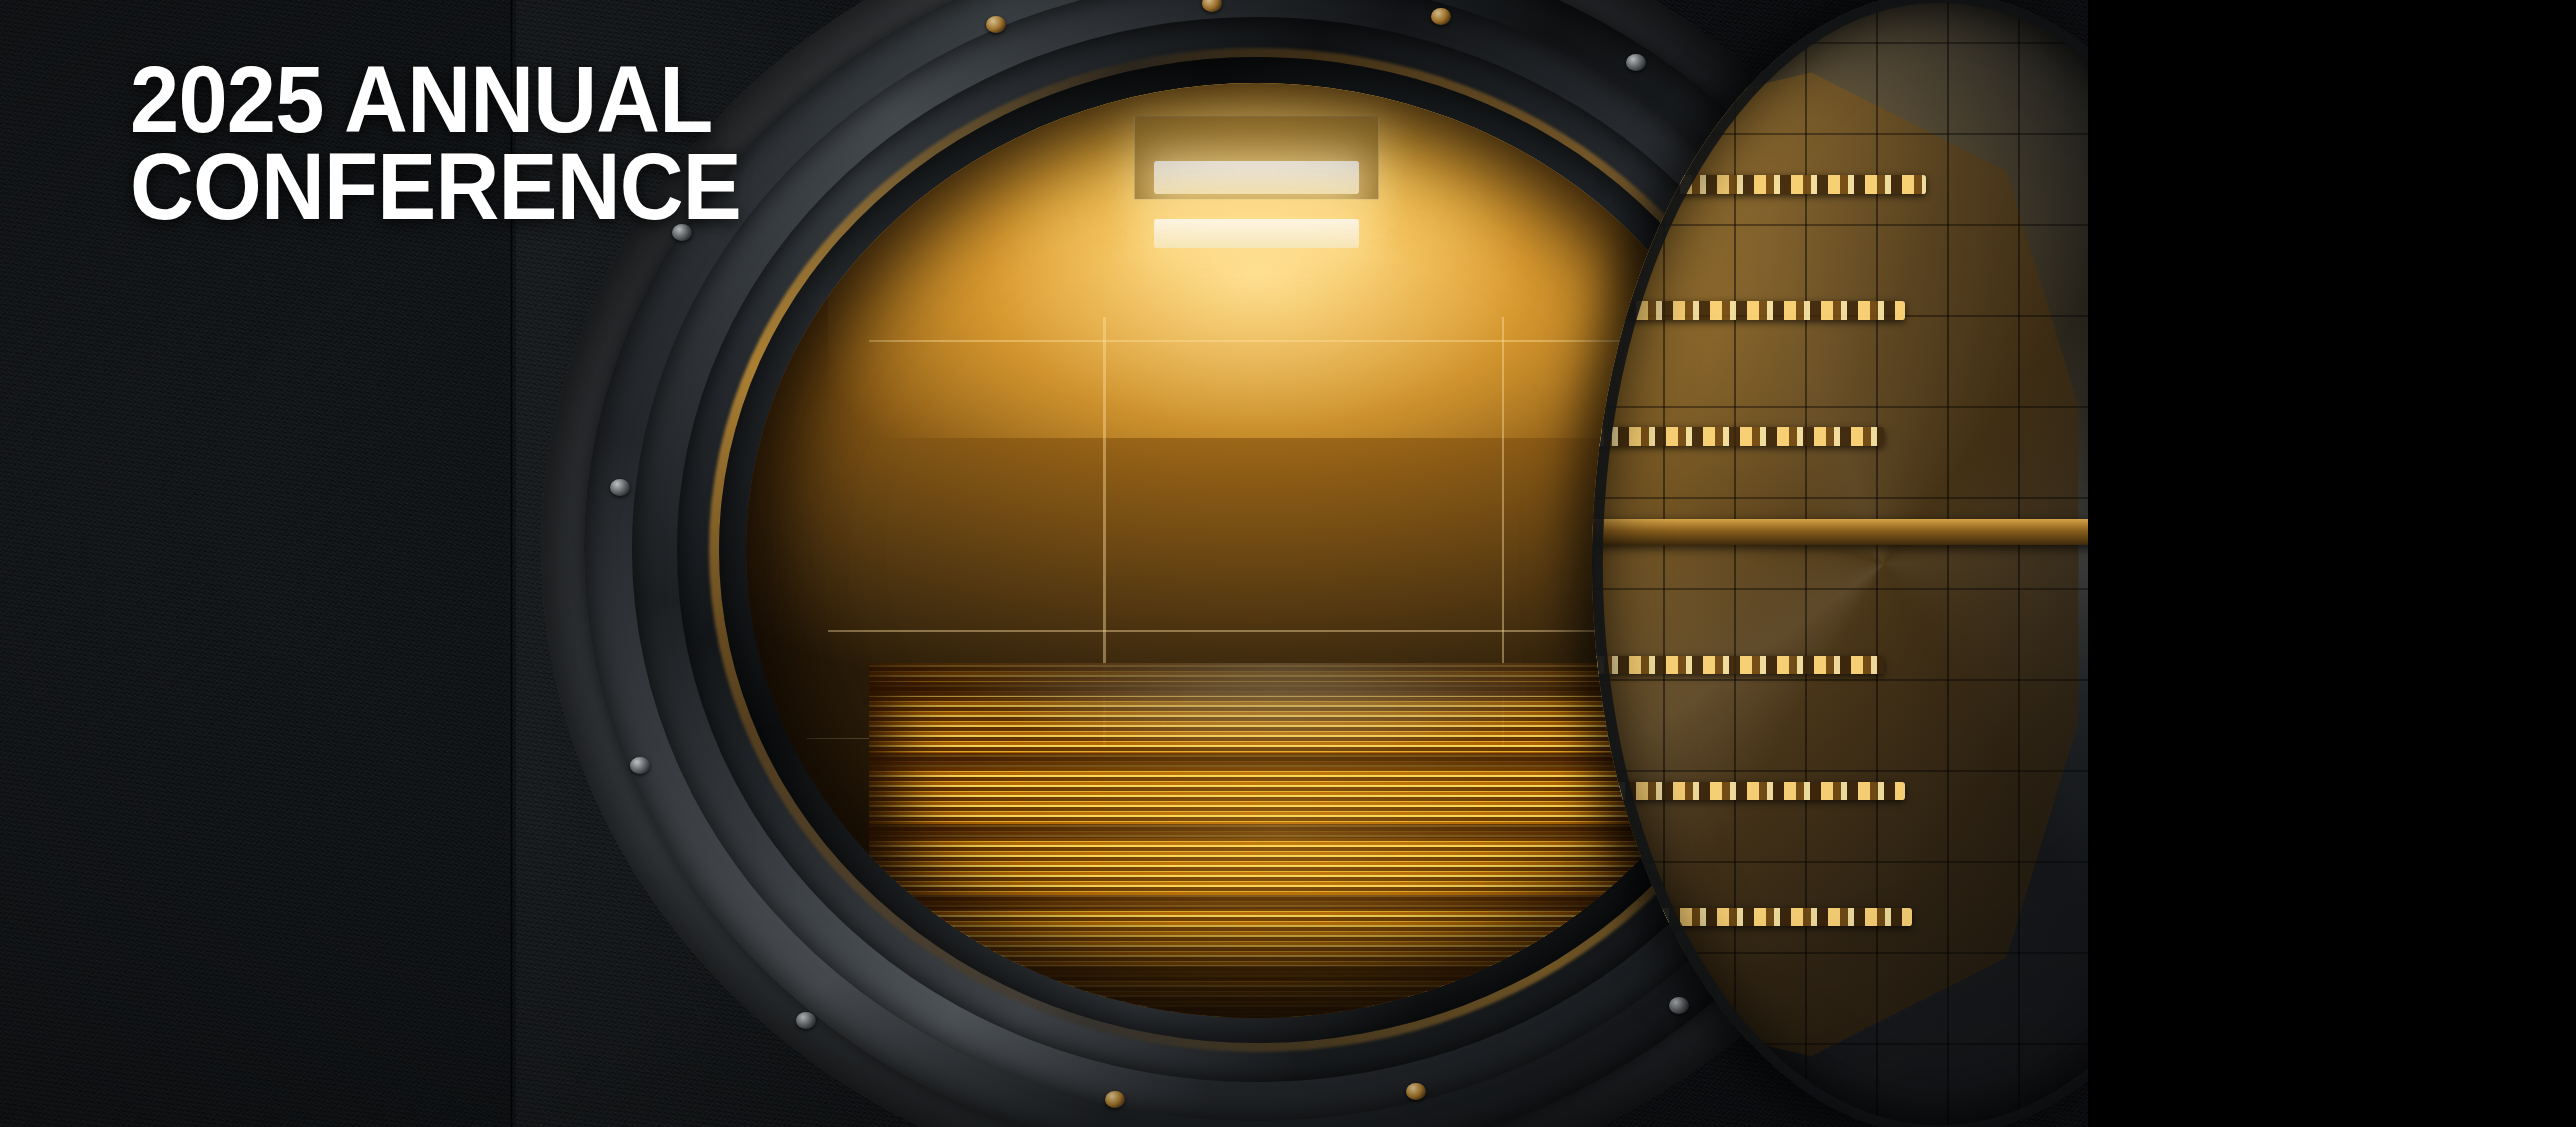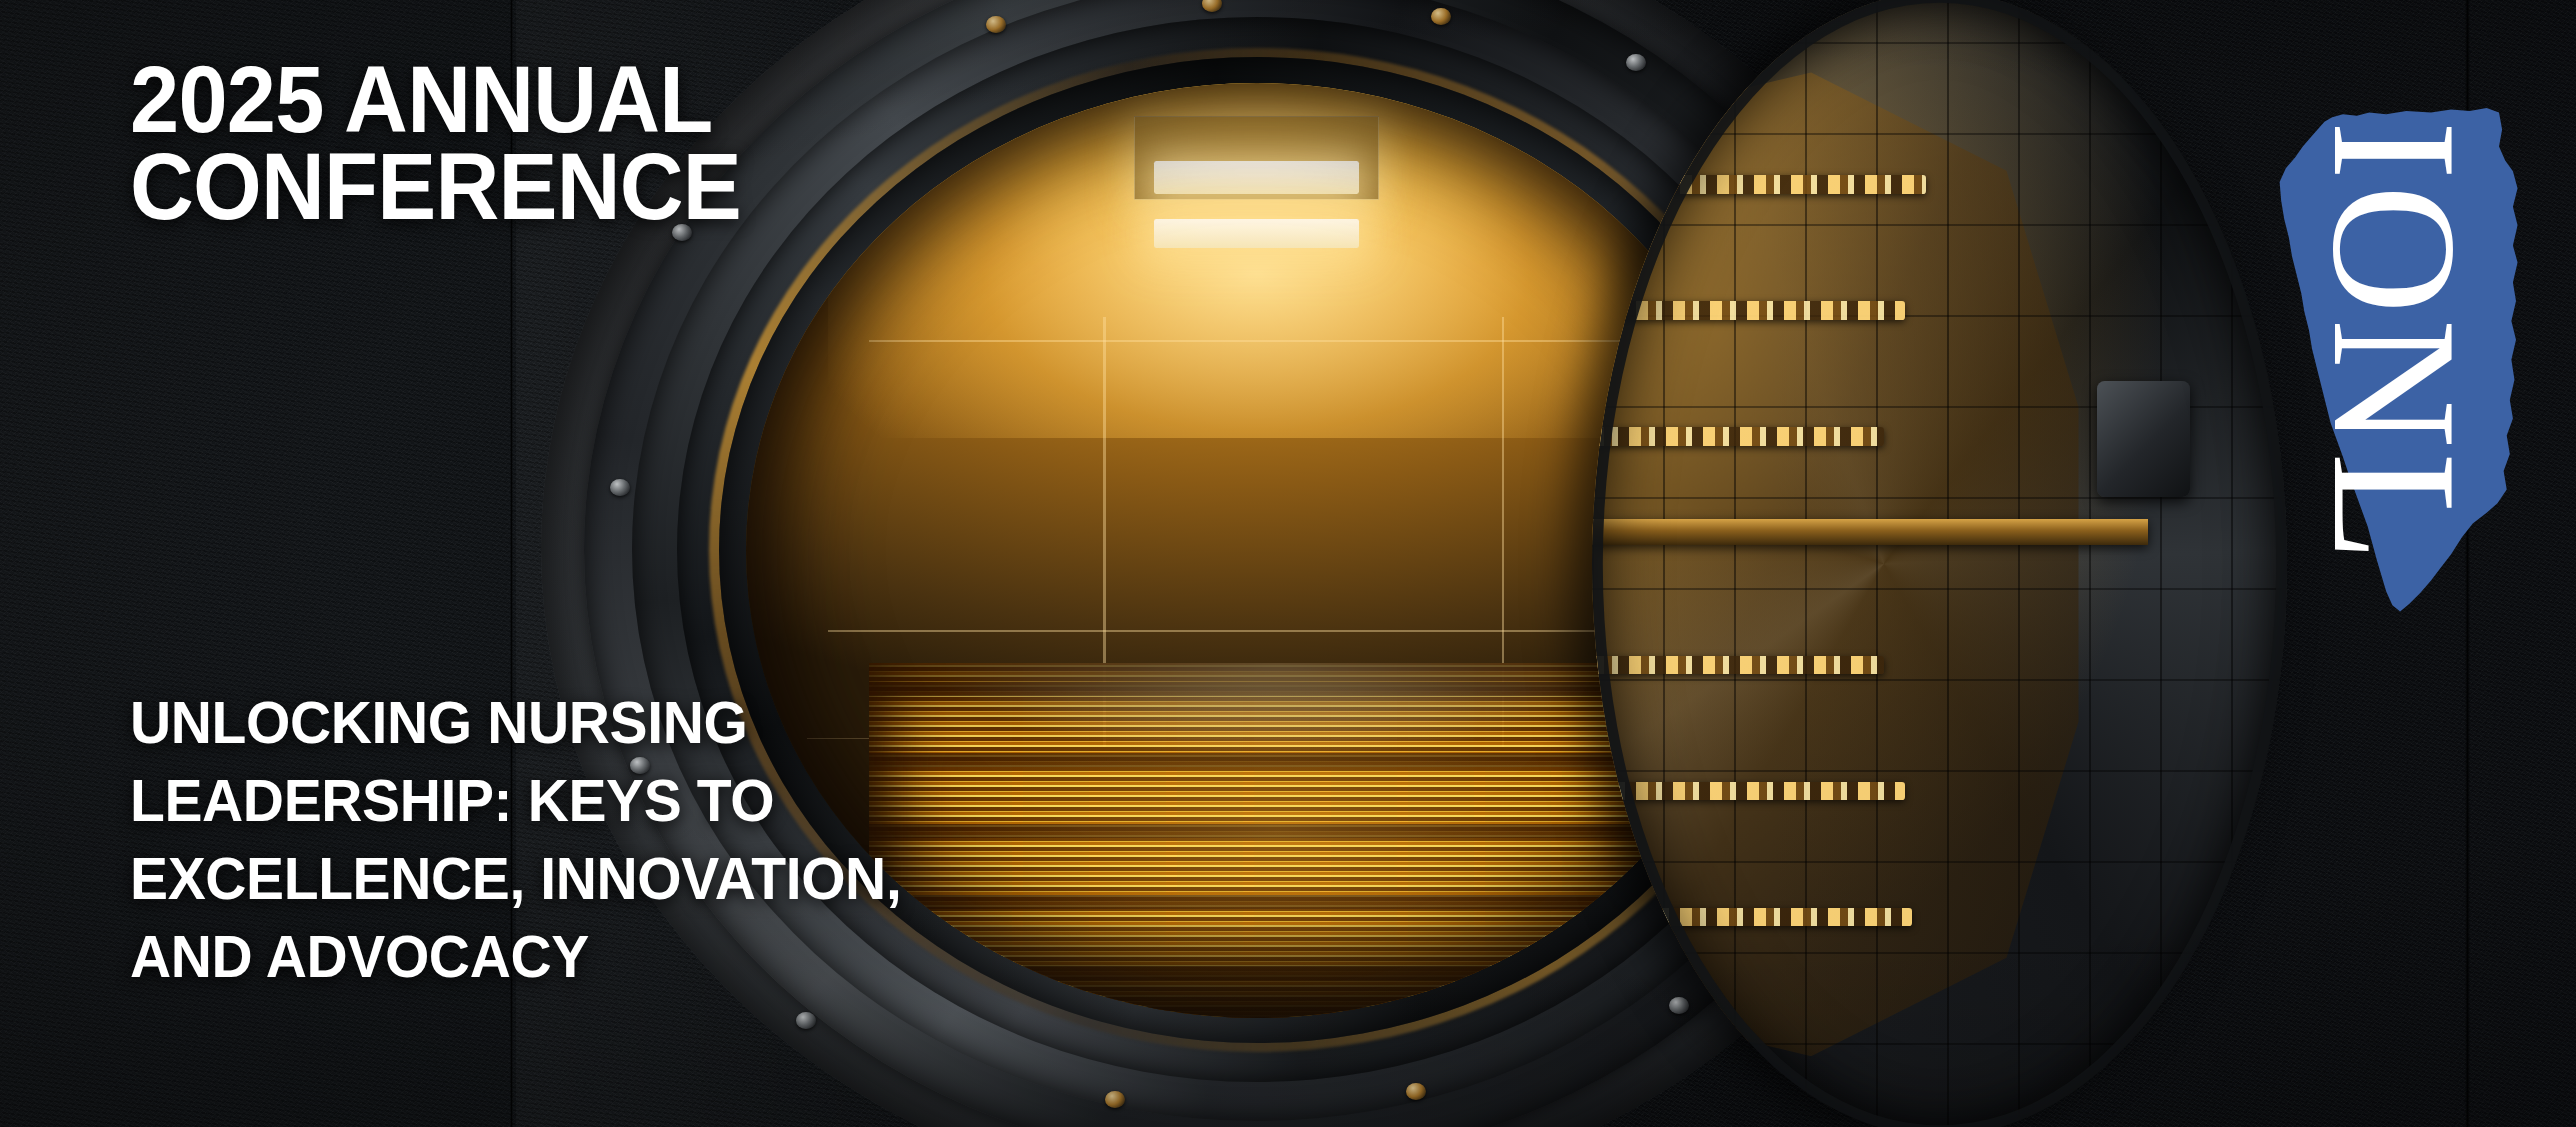--- a/index.html
+++ b/index.html
@@ -1,20 +1,20 @@
 <!DOCTYPE html>
 <html style="font-size:12.4px"><head>
 <meta charset="utf-8">
 <style>
   * { margin:0; padding:0; box-sizing:border-box; }
   html,body { background:#000; }
 
   #banner{
     position:relative;
-    width:2576px;
+    width:2088px;
     height:1127px;
     overflow:hidden;
     background:#0d0f11;
     font-family:"Liberation Sans", sans-serif;
   }
 
   
   .wall{
     position:absolute; inset:0;
     background:
@@ -406,26 +406,20 @@
   </div>
 
   <div class="txt-col">
 
     <div class="title-block">
       <span class="title-line">2025 ANNUAL</span>
       <span class="title-line">CONFERENCE</span>
     </div>
 
 
-    <div class="tagline-block">
-      <span class="tag-line">UNLOCKING NURSING</span>
-      <span class="tag-line">LEADERSHIP: KEYS TO</span>
-      <span class="tag-line">EXCELLENCE, INNOVATION,</span>
-      <span class="tag-line">AND ADVOCACY</span>
-    </div>
   </div>
 
   <div class="logo">
     <svg viewBox="0 0 400 830" preserveAspectRatio="none">
       <path d="M108 128 L118 122 L132 118 L150 120 L166 116 L188 118 L214 114
                L246 116 L272 112 L296 114 L318 110 L334 116 L338 138 L334 160
                L342 178 L352 192 L358 214 L352 238 L358 262 L352 288 L358 310
                L352 336 L356 360 L350 386 L356 410 L350 436 L354 462 L348 488
                L352 512 L344 534 L348 558 L340 580 L344 604 L332 622 L318 634
                L300 648 L286 666 L272 688 L258 706 L246 722 L232 738 L218 752

